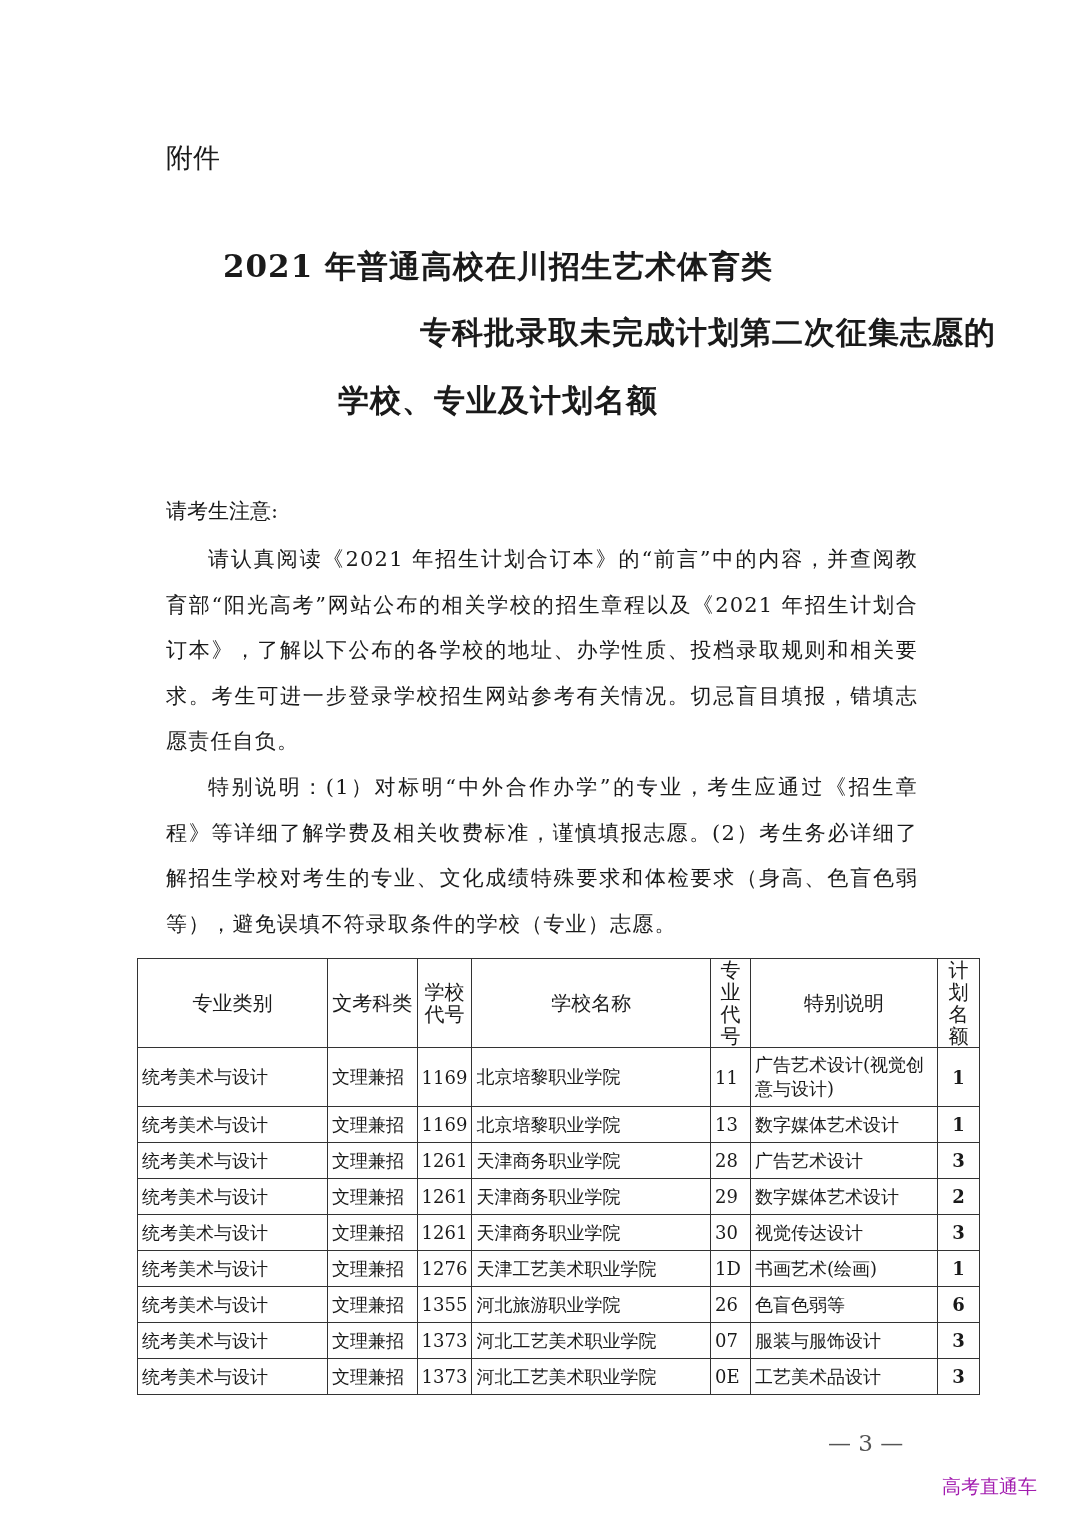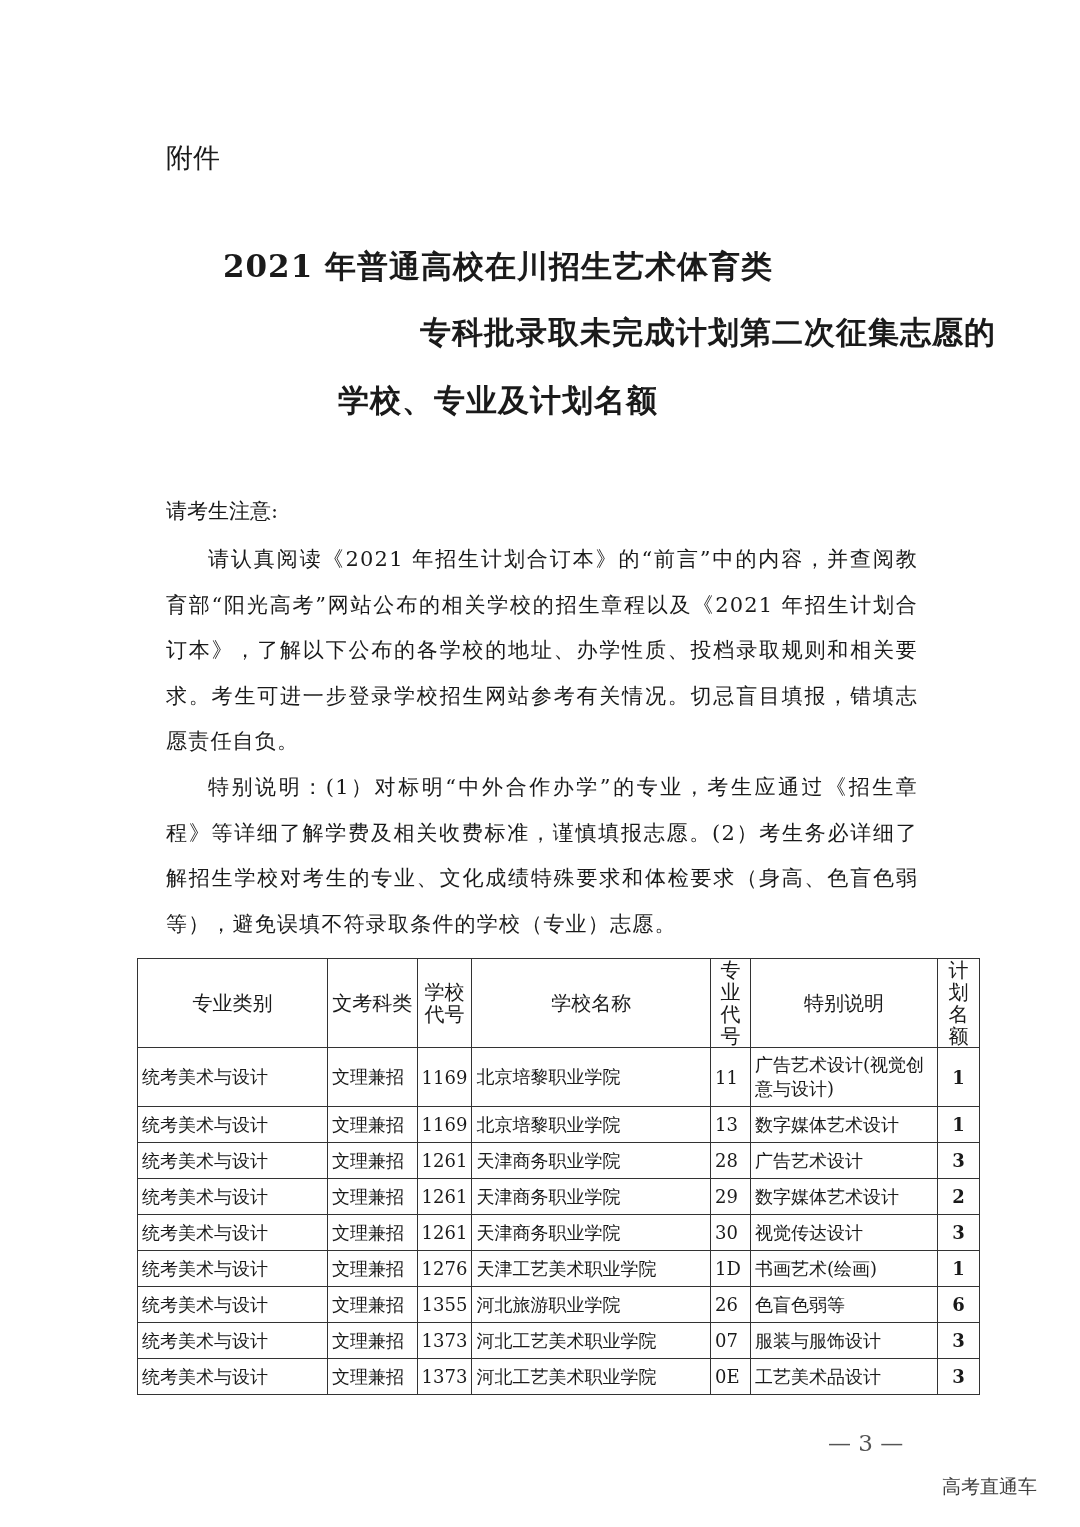--- a/index.html
+++ b/index.html
@@ -19,21 +19,21 @@
                border-collapse:collapse; font-size:18px; }
   table.plan td, table.plan th { border:1.5px solid #333; padding:0 4px; height:35px; }
   table.plan th { font-weight:bold; height:62px; font-size:20px; line-height:22px;
                   font-family:"DejaVu Sans", sans-serif; font-weight:normal; }
   table.plan td.c { text-align:left; }
   table.plan td.l { text-align:left; }
   table.plan td.b { text-align:center; font-weight:bold; }
   table.plan tr.tall td { height:58px; }
   .mn { line-height:24px; }
   .pagenum { position:absolute; left:828px; top:1430px; font-size:23px; color:#555; }
-  .watermark { position:absolute; left:942px; top:1474px; font-size:19px; color:#404040;
+  .watermark { position:absolute; left:942px; top:1474px; font-size:19px; color:#a21caf;
                font-family:"DejaVu Sans", sans-serif; }
 </style>
 </head>
 <body>
 
 <div class="attach">附件</div>
 
 <div class="title t1">2021 年普通高校在川招生艺术体育类</div>
 <div class="title t2">专科批录取未完成计划第二次征集志愿的</div>
 <div class="title t3">学校、专业及计划名额</div>

